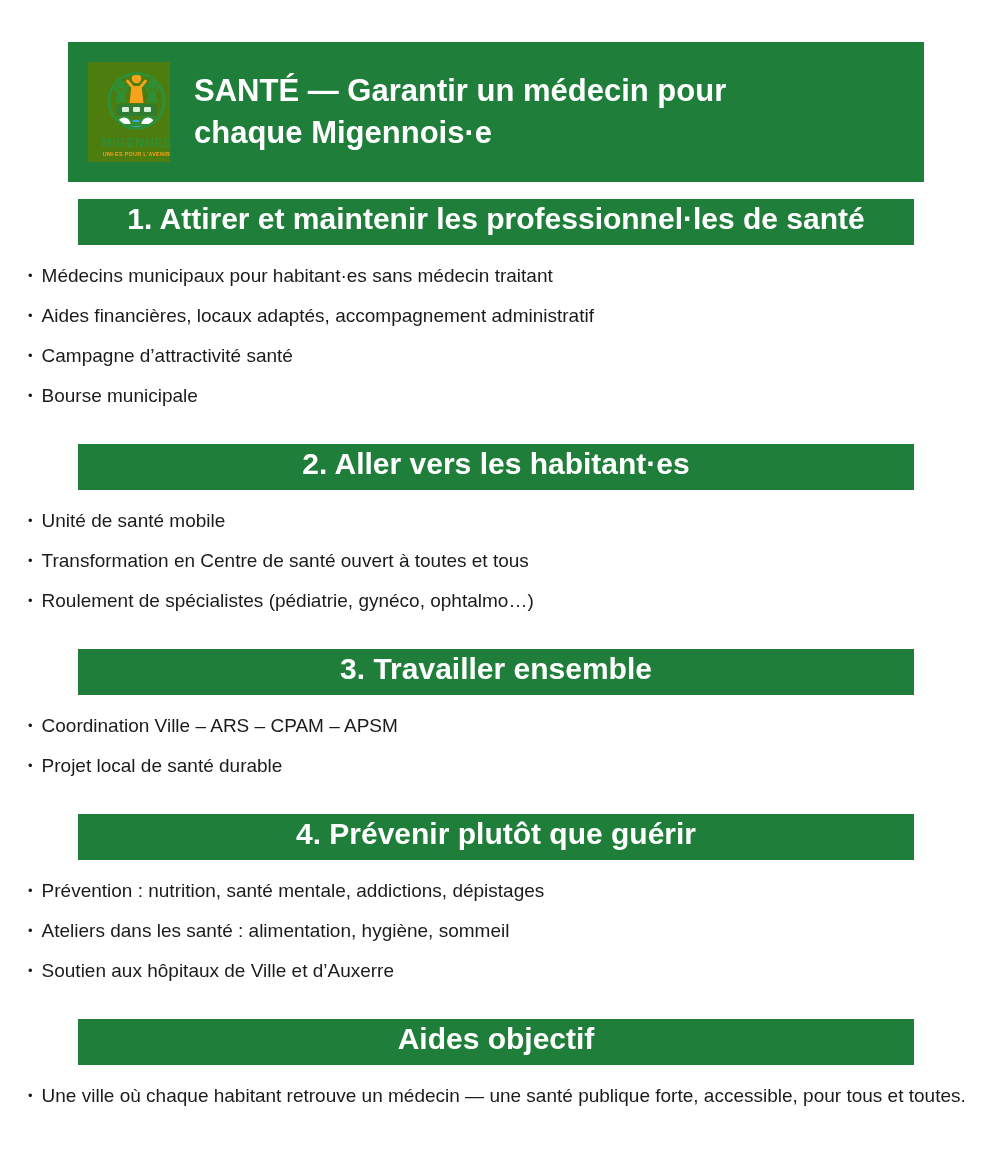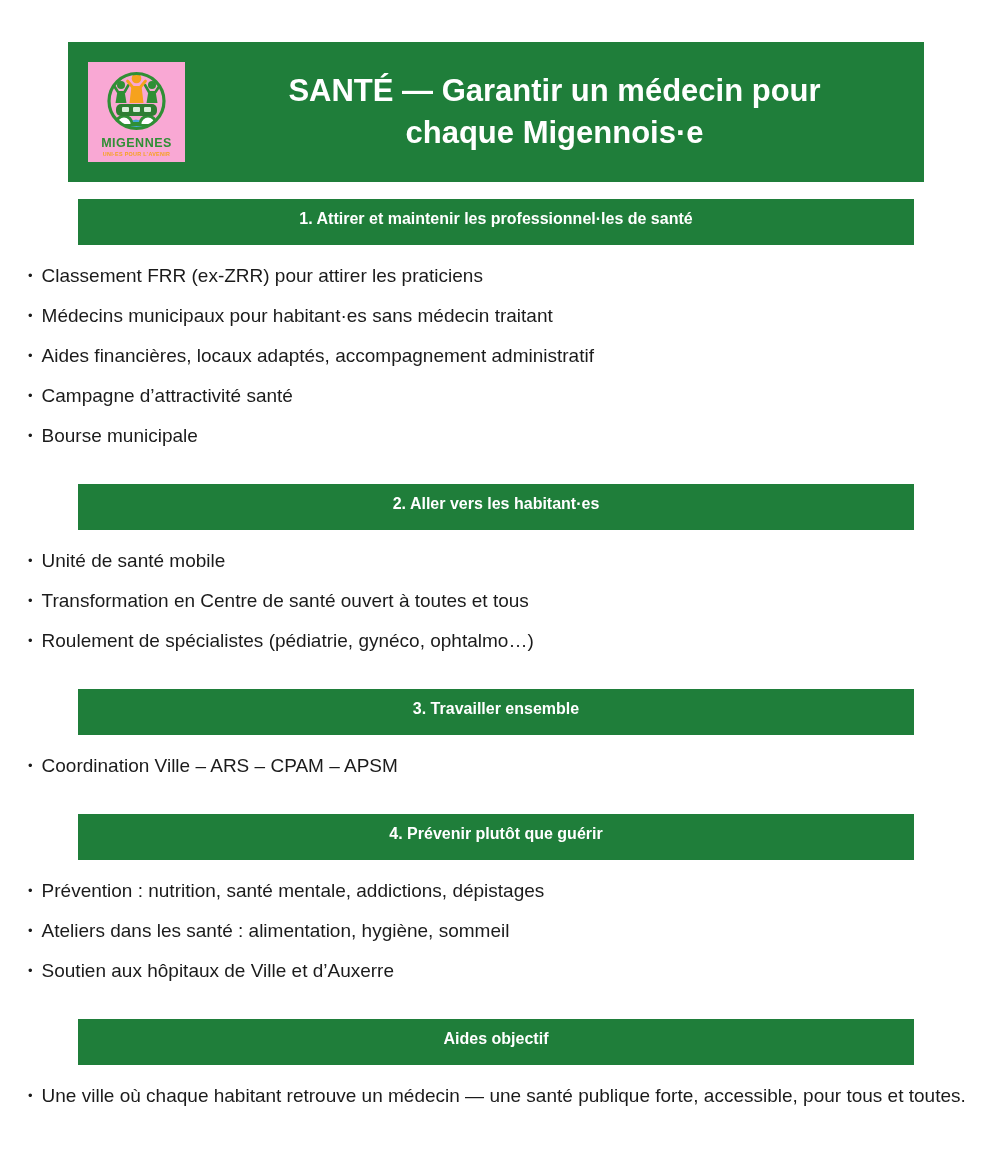--- a/index.html
+++ b/index.html
@@ -17,46 +17,45 @@
 
   
   .hero {
     margin: 42px 68px 0 68px;
     height: 140px;
     background: #1f7e3a;
     display: flex;
     align-items: center;
   }
   .logo-box {
-    width: 97px;
+    width: 82px;
     height: 100px;
-    background: #f9a8d4;
+    background: #4d7c0f;
     margin-left: 20px;
     flex: 0 0 auto;
   }
   .logo-box svg { display: block; }
   .title-wrap {
     flex: 1 1 auto;
-    text-align: center;
     color: #ffffff;
     font-weight: bold;
     font-size: 31px;
     line-height: 42px;
     padding: 0 24px;
   }
 
   
   .bar {
     margin: 17px 78px 0 78px;
     height: 46px;
     line-height: 40px;
     background: #1f7e3a;
     color: #ffffff;
     font-weight: bold;
-    font-size: 16px;
+    font-size: 30px;
     text-align: center;
   }
 
   
   .bullets {
     margin: 0;
     padding: 18px 20px 4px 28px;
   }
   .bullet {
     font-size: 19px;
@@ -116,37 +115,37 @@
     </svg>
   </div>
   <h1 class="title-wrap" style="margin:0;">
     <span>SANTÉ — Garantir un médecin pour</span><br>
     <span>chaque Migennois·e</span>
   </h1>
 </header>
 
 <div class="bar">1. Attirer et maintenir les professionnel·les de santé</div>
 <div class="bullets">
-  <div class="bullet"><span class="dot">•</span><span>Classement FRR (ex-ZRR) pour attirer les praticiens</span></div>
   <div class="bullet"><span class="dot">•</span><span>Médecins municipaux pour habitant·es sans médecin traitant</span></div>
   <div class="bullet"><span class="dot">•</span><span>Aides financières, locaux adaptés, accompagnement administratif</span></div>
   <div class="bullet"><span class="dot">•</span><span>Campagne d’attractivité santé</span></div>
   <div class="bullet"><span class="dot">•</span><span>Bourse municipale</span></div>
 </div>
 
 <div class="bar">2. Aller vers les habitant·es</div>
 <div class="bullets">
   <div class="bullet"><span class="dot">•</span><span>Unité de santé mobile</span></div>
   <div class="bullet"><span class="dot">•</span><span>Transformation en Centre de santé ouvert à toutes et tous</span></div>
   <div class="bullet"><span class="dot">•</span><span>Roulement de spécialistes (pédiatrie, gynéco, ophtalmo…)</span></div>
 </div>
 
 <div class="bar">3. Travailler ensemble</div>
 <div class="bullets">
   <div class="bullet"><span class="dot">•</span><span>Coordination Ville – ARS – CPAM – APSM</span></div>
+  <div class="bullet"><span class="dot">•</span><span>Projet local de santé durable</span></div>
 </div>
 
 <div class="bar">4. Prévenir plutôt que guérir</div>
 <div class="bullets">
   <div class="bullet"><span class="dot">•</span><span>Prévention : nutrition, santé mentale, addictions, dépistages</span></div>
   <div class="bullet"><span class="dot">•</span><span>Ateliers dans les santé : alimentation, hygiène, sommeil</span></div>
   <div class="bullet"><span class="dot">•</span><span>Soutien aux hôpitaux de Ville et d’Auxerre</span></div>
 </div>
 
 <div class="bar">Aides objectif</div>

